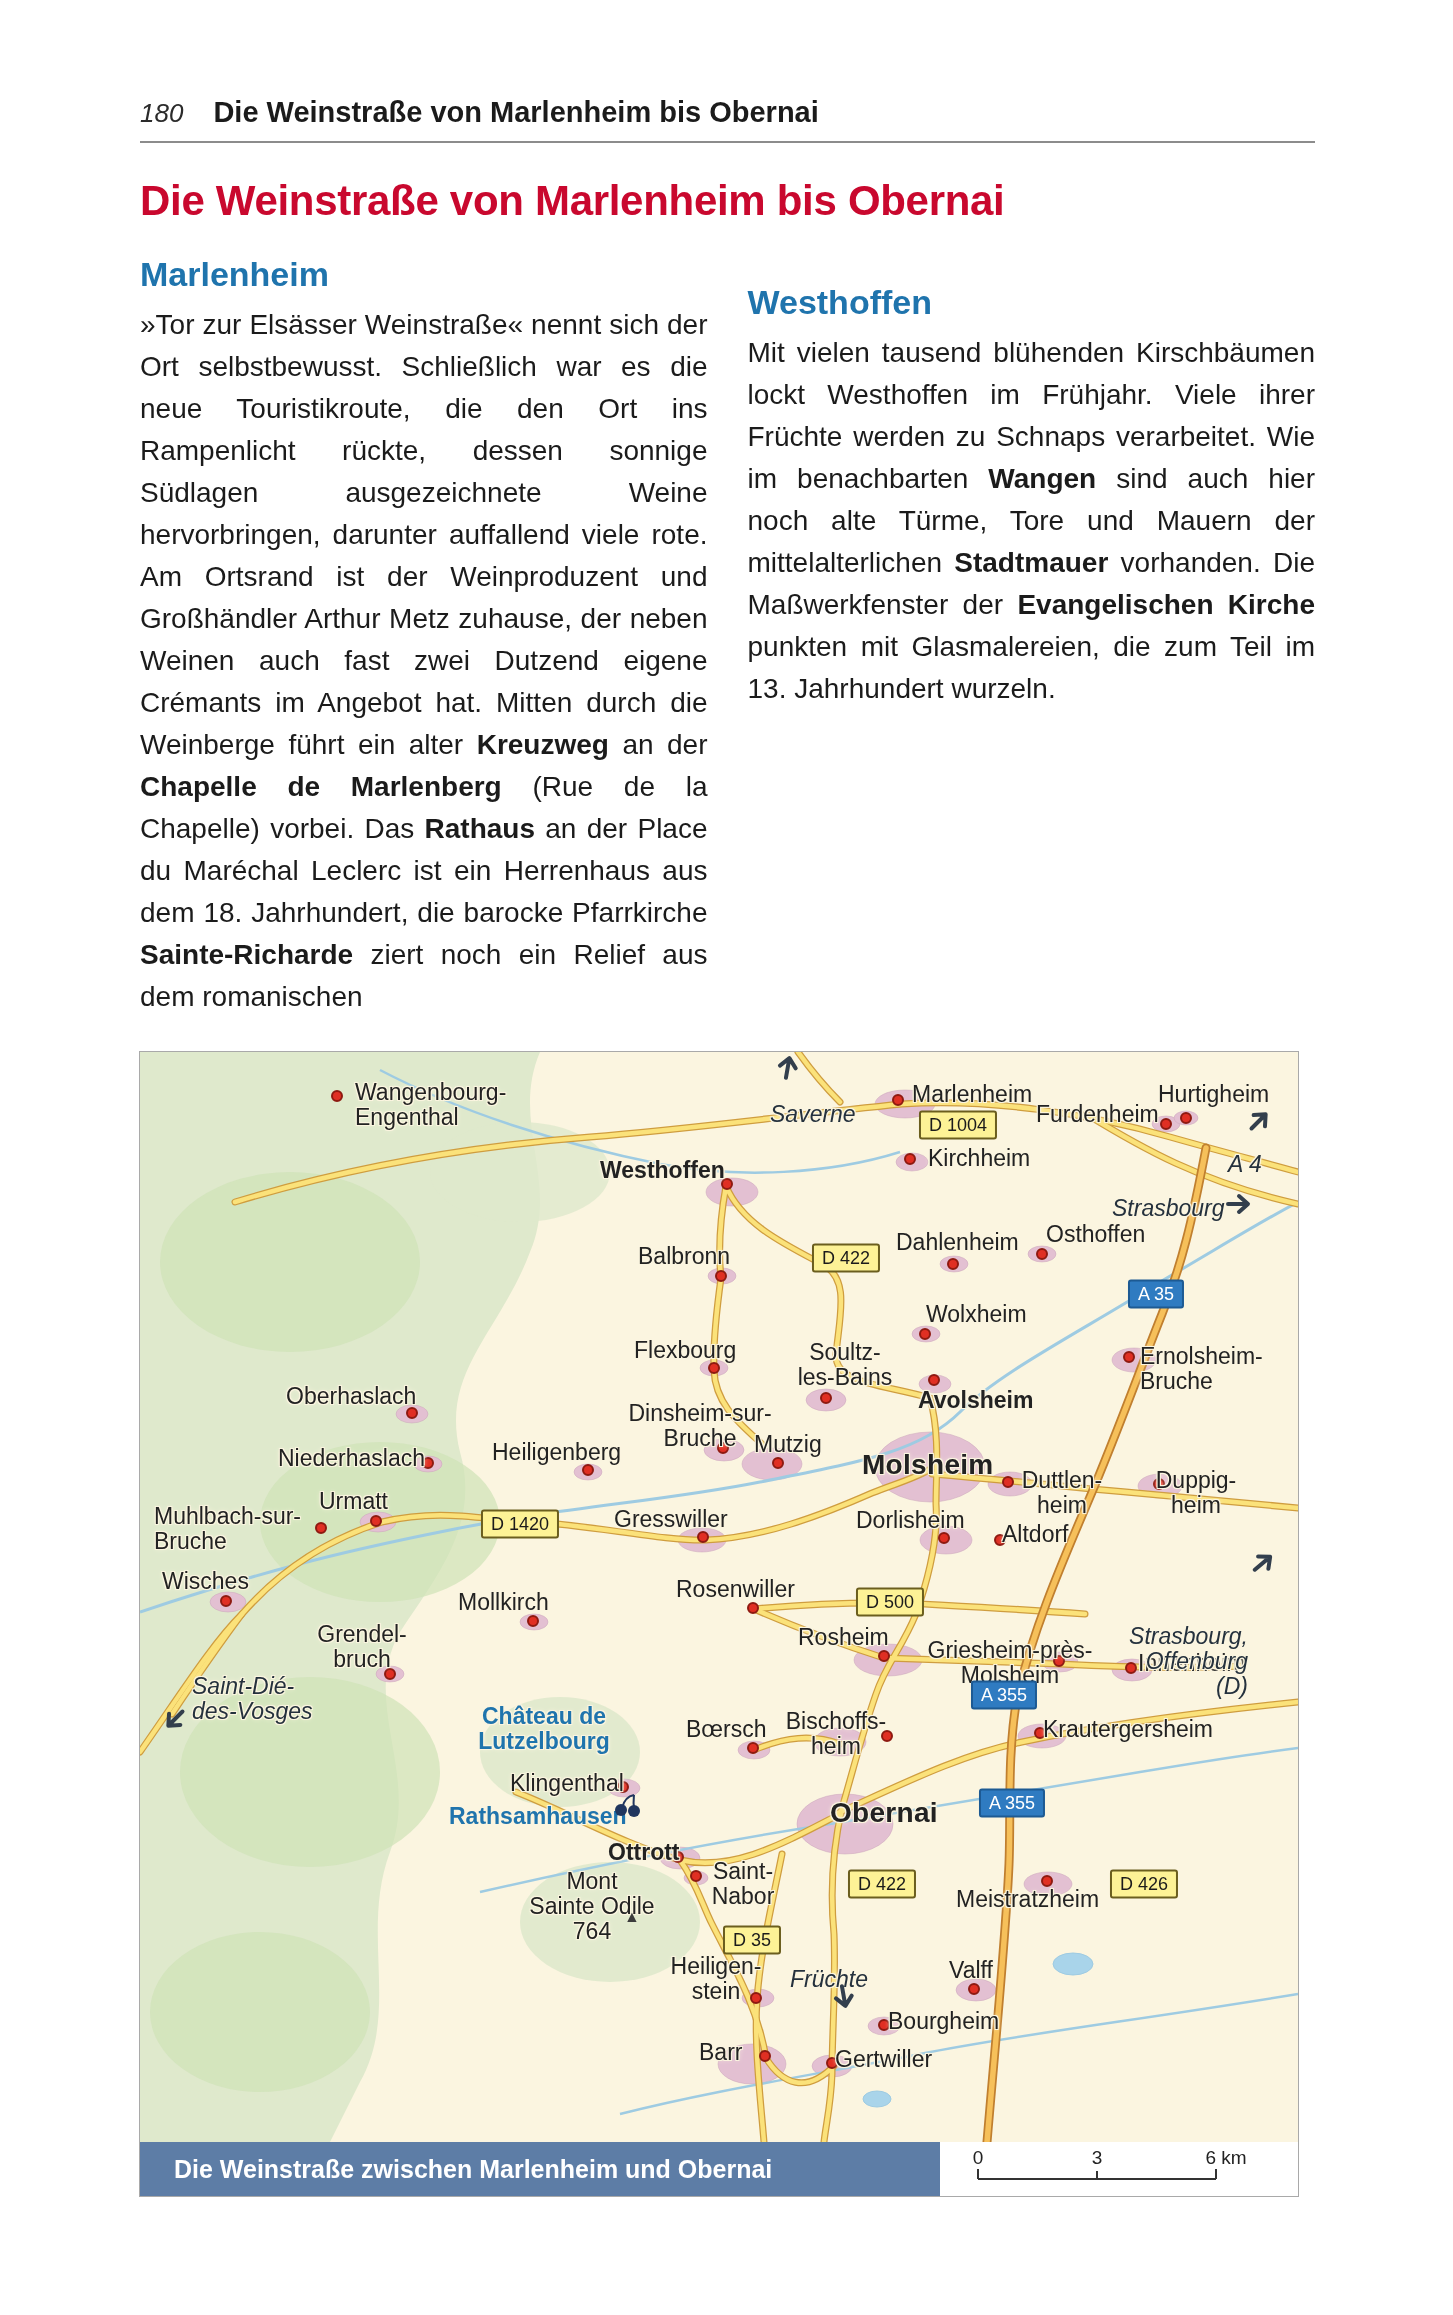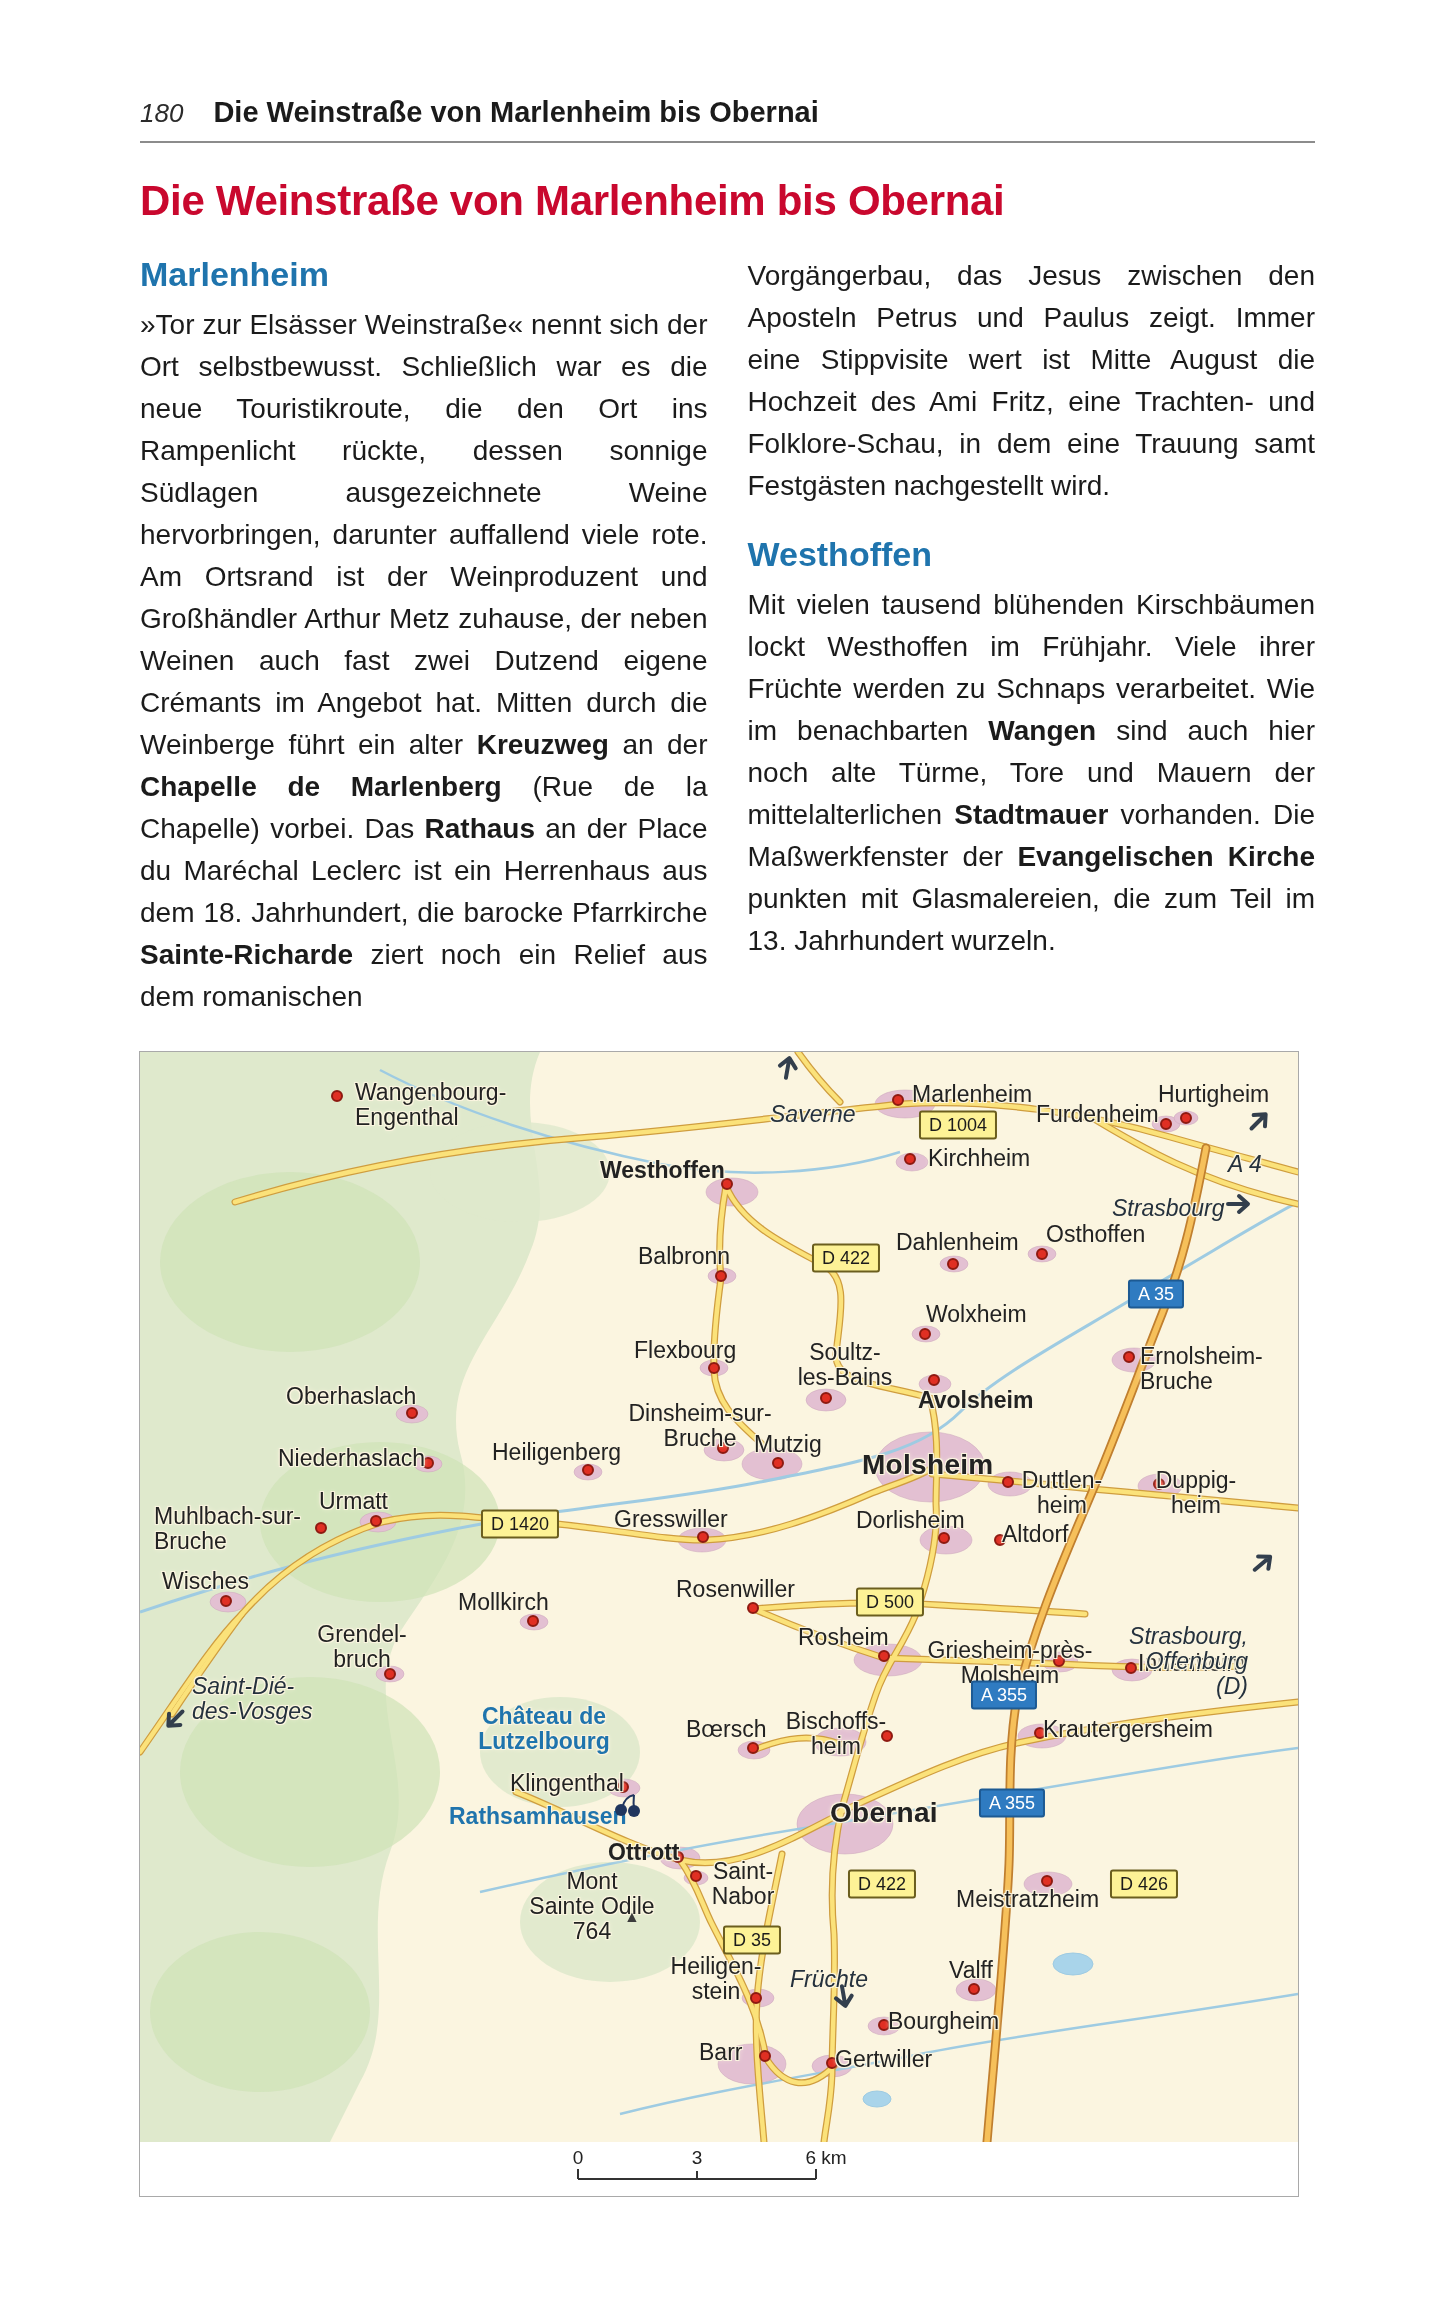--- a/index.html
+++ b/index.html
@@ -63,21 +63,20 @@
   </header>
 
   <h1 class="article-title">Die Weinstraße von Marlenheim bis Obernai</h1>
 
   <div class="cols">
     <div class="col">
       <h2 class="sec">Marlenheim</h2>
       <p><span>»Tor zur Elsässer Weinstraße« nennt sich der Ort selbstbewusst. Schließlich war es die neue Touristikroute, die den Ort ins Rampenlicht rückte, dessen sonnige Südlagen ausgezeichnete Weine hervorbringen, darunter auffallend viele rote. Am Ortsrand ist der Weinproduzent und Großhändler Arthur Metz zuhause, der neben Weinen auch fast zwei Dutzend eigene Crémants im Angebot hat. Mitten durch die Weinberge führt ein alter </span><span class="b">Kreuzweg</span><span> an der </span><span class="b">Chapelle de Marlenberg</span><span> (Rue de la Chapelle) vorbei. Das </span><span class="b">Rathaus</span><span> an der Place du Maréchal Leclerc ist ein Herrenhaus aus dem 18. Jahrhundert, die barocke Pfarrkirche </span><span class="b">Sainte-Richarde</span><span> ziert noch ein Relief aus dem romanischen</span></p>
     </div>
     <div class="col">
-      <p><span>Vorgängerbau, das Jesus zwischen den Aposteln Petrus und Paulus zeigt. Immer eine Stippvisite wert ist Mitte August die Hochzeit des Ami Fritz, eine Trachten- und Folklore-Schau, in dem eine Trauung samt Festgästen nachgestellt wird.</span></p>
       <h2 class="sec mt">Westhoffen</h2>
       <p><span>Mit vielen tausend blühenden Kirschbäumen lockt Westhoffen im Frühjahr. Viele ihrer Früchte werden zu Schnaps verarbeitet. Wie im benachbarten </span><span class="b">Wangen</span><span> sind auch hier noch alte Türme, Tore und Mauern der mittelalterlichen </span><span class="b">Stadtmauer</span><span> vorhanden. Die Maßwerkfenster der </span><span class="b">Evangelischen Kirche</span><span> punkten mit Glasmalereien, die zum Teil im 13. Jahrhundert wurzeln.</span></p>
     </div>
   </div>
 
   <figure class="map">
     <svg class="map-svg" width="1158" height="1090" viewBox="0 0 1158 1090">
       <rect width="1158" height="1090" fill="#fbf5e0"></rect>
       <g>
         <path d="M0,0 L400,0 C370,70 420,130 390,200 C360,280 300,320 320,400 C340,470 300,520 260,580 C220,650 280,720 250,800 C220,880 260,960 220,1030 L190,1090 L0,1090 Z" fill="#dfe9cc"></path>
@@ -336,20 +335,21 @@
     <div class="sight-icon" style="left:472px;top:740px;">
       <svg width="34" height="26" viewBox="0 0 34 26">
         <path d="M10,16 C12,8 16,4 22,3 M22,16 C21,9 22,5 22,3" fill="none" stroke="#20365e" stroke-width="2"></path>
         <circle cx="9" cy="18" r="6" fill="#20365e"></circle>
           <circle cx="22" cy="19" r="6" fill="#20365e"></circle>
       </svg>
     </div>
     <div class="peak-icon" style="left:484px;top:856px;">▲</div>
 
     <figcaption class="caption-row">
+      <div class="caption-bar">Die Weinstraße zwischen Marlenheim und Obernai</div>
       <div class="scale-area">
         <svg width="310" height="44">
           <line x1="14" y1="32" x2="252" y2="32" stroke="#333" stroke-width="2"></line>
           <line x1="14" y1="22" x2="14" y2="32" stroke="#333" stroke-width="2"></line>
           <line x1="133" y1="24" x2="133" y2="32" stroke="#333" stroke-width="2"></line>
           <line x1="252" y1="22" x2="252" y2="32" stroke="#333" stroke-width="2"></line>
           <text x="14" y="17" text-anchor="middle">0</text>
           <text x="133" y="17" text-anchor="middle">3</text>
           <text x="262" y="17" text-anchor="middle">6 km</text>
         </svg>

